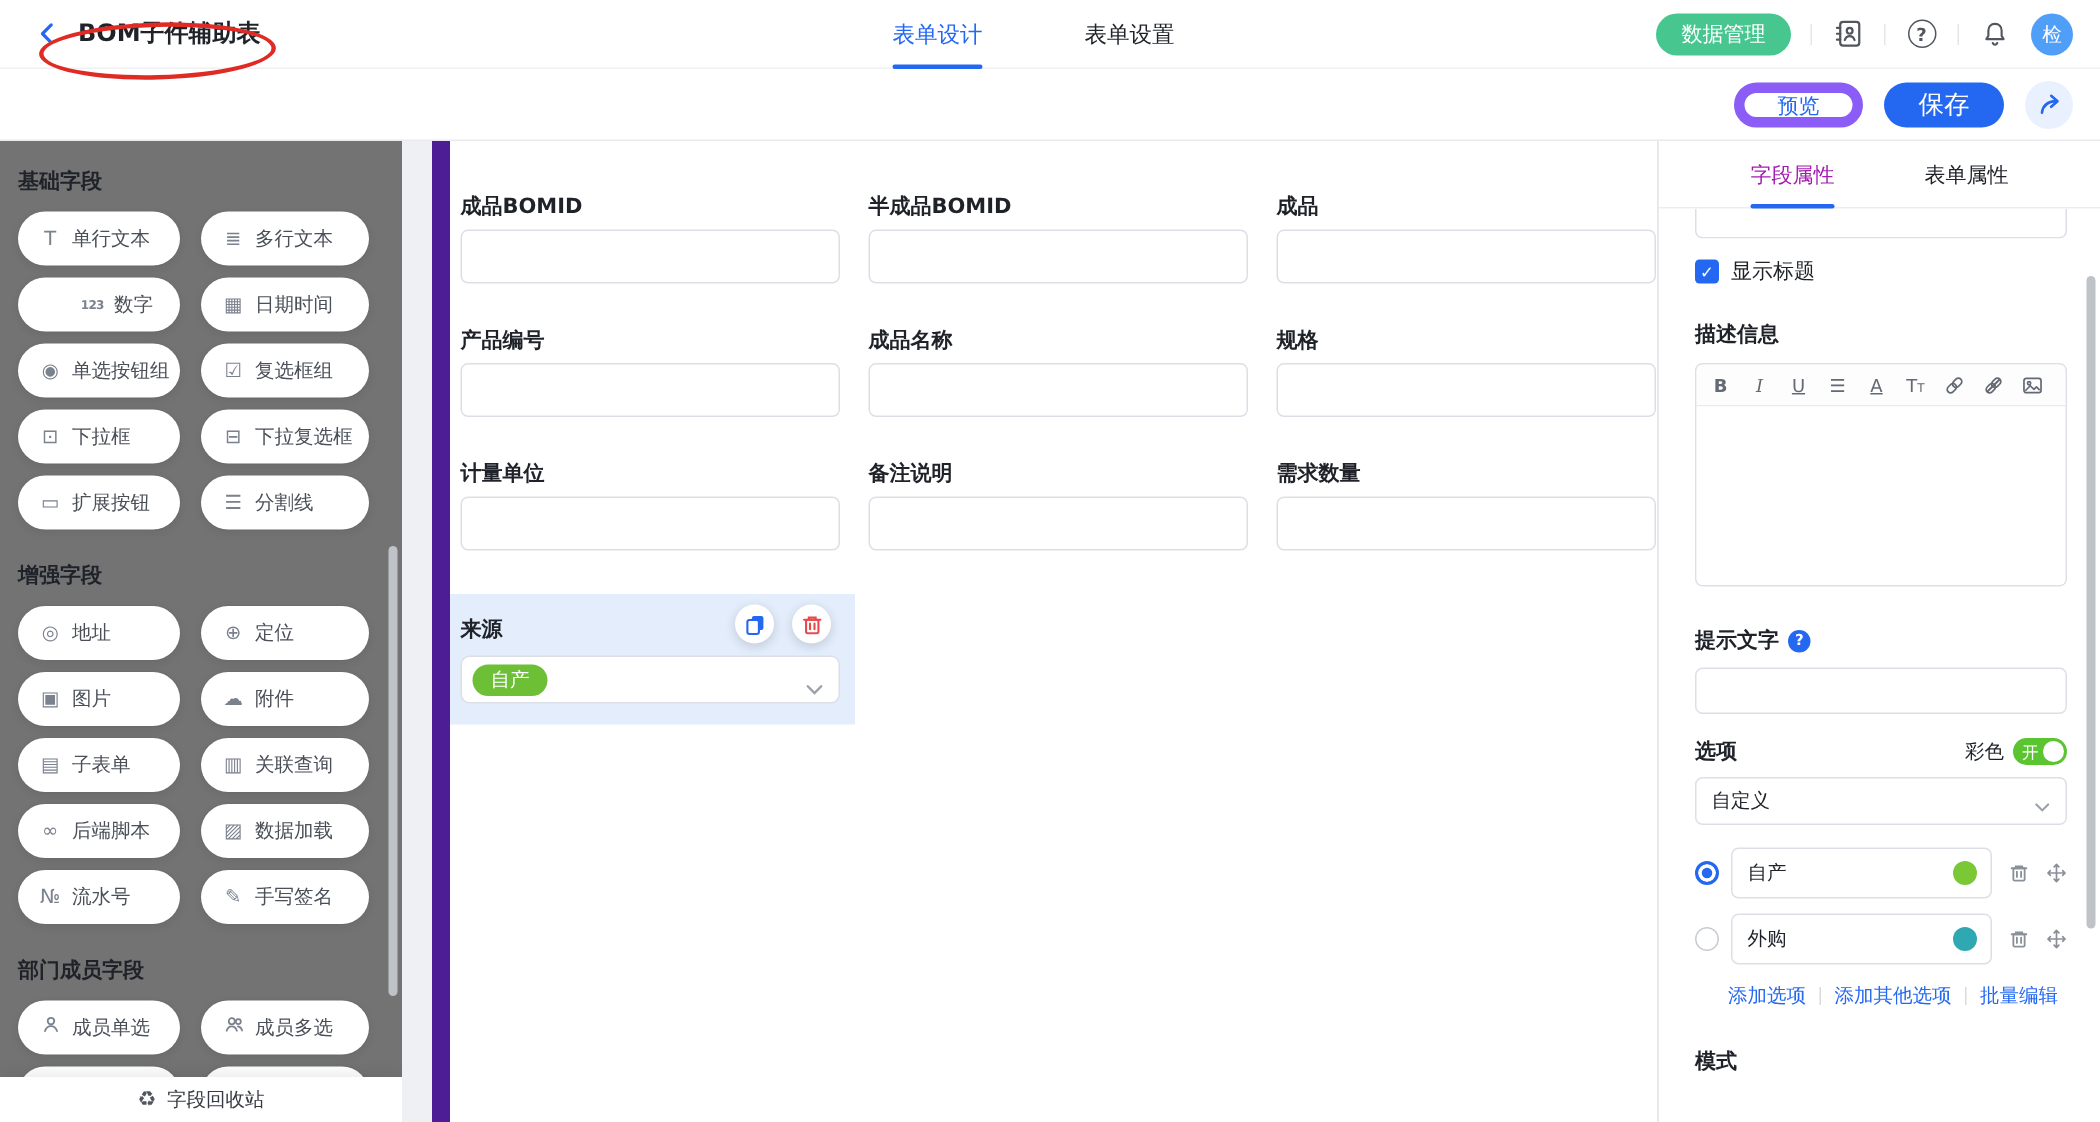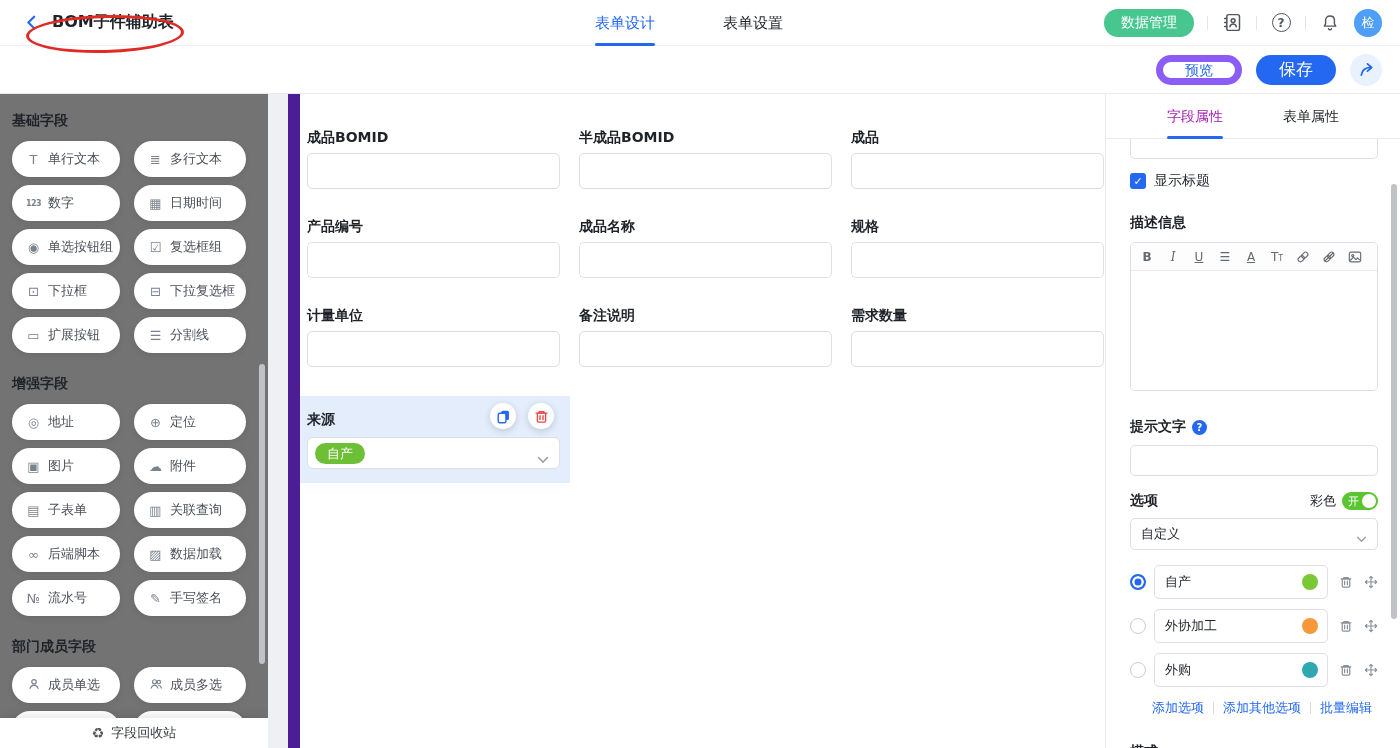--- a/index.html
+++ b/index.html
@@ -35,21 +35,21 @@
   
   .body { display:flex; height:654px; background:#eef0f4; }
 
   
   .sidebar { width:268px; background:#737373; position:relative; overflow:hidden; flex-shrink:0; }
   .sec-title { font-size:14px; font-weight:700; color:#1f2329; padding:18px 0 0 12px; }
   .sec-title.later { padding-top:22px; }
   .pill-grid { display:grid; grid-template-columns:108px 112px; column-gap:14px; row-gap:8px; padding:11px 0 0 12px; }
   .pill { height:36px; border-radius:18px; background:#fff; display:flex; align-items:center; gap:6px; padding-left:13px; box-shadow:0 2px 6px rgba(31,35,41,.10), 0 0 1px rgba(31,35,41,.12); font-size:13px; color:#4a4f58; cursor:grab; white-space:nowrap; }
   .pill-icon { width:17px; color:#7a828e; font-size:13px; text-align:center; flex-shrink:0; }
-  .pill-icon.sm { font-size:8px; font-weight:700; letter-spacing:-.5px; }
+  .pill-icon.sm { font-size:8px; font-weight:700; letter-spacing:-.5px;margin-left:28px; }
   .sb-thumb { position:absolute; right:3px; top:270px; width:6px; height:300px; border-radius:3px; background:#bfc2c7; }
   .recycle { position:absolute; left:0; right:0; bottom:0; height:30px; background:#fff; box-shadow:0 -3px 10px rgba(31,35,41,.10); display:flex; align-items:center; justify-content:center; gap:7px; font-size:13px; color:#363b42; cursor:pointer; }
   .recycle-glyph { color:#51565e; font-size:14px; }
 
   
   .canvas-wrap { flex:1; padding-left:12px; background:#4c1d95; min-width:0;margin-left:20px; }
   .canvas { background:#fff; height:100%; overflow:hidden; }
   .form-grid { display:grid; grid-template-columns:repeat(3,253px); column-gap:19px; padding:35px 0 0 7px; }
   .fld { margin-bottom:29px; }
   .fld-label { font-size:14px; font-weight:600; color:#1f2329; margin-bottom:6px; }
@@ -457,60 +457,41 @@
                 <path d="M6.4 7v4M9.6 7v4"></path>
               </svg>
           </span>
           <span class="opt-act">
             <svg width="14" height="14" viewBox="0 0 16 16" fill="none" stroke="#8a9099" stroke-width="1.3" stroke-linecap="round">
                 <path d="M8 1.5v13M1.5 8h13M8 1.5 6.2 3.3M8 1.5l1.8 1.8M8 14.5l-1.8-1.8M8 14.5l1.8-1.8M1.5 8l1.8-1.8M1.5 8l1.8 1.8M14.5 8l-1.8-1.8M14.5 8l-1.8 1.8"></path>
               </svg>
           </span>
         </div>
 
+
         <div class="opt-row">
           <span class="radio"></span>
           <span class="opt-input">
-            <span>外协加工</span>
-            <span class="opt-dot" style="background: rgb(247, 153, 59);"></span>
+            <span>外购</span>
+            <span class="opt-dot" style="background: rgb(47, 168, 178);"></span>
           </span>
           <span class="opt-act">
             <svg width="14" height="14" viewBox="0 0 16 16" fill="none" stroke="#8a9099" stroke-width="1.4" stroke-linecap="round">
                 <path d="M2.4 4.4h11.2M5.6 4.4V3h4.8v1.4"></path>
                 <rect x="3.7" y="4.4" width="8.6" height="9.4" rx="1.1"></rect>
                 <path d="M6.4 7v4M9.6 7v4"></path>
               </svg>
           </span>
           <span class="opt-act">
             <svg width="14" height="14" viewBox="0 0 16 16" fill="none" stroke="#8a9099" stroke-width="1.3" stroke-linecap="round">
                 <path d="M8 1.5v13M1.5 8h13M8 1.5 6.2 3.3M8 1.5l1.8 1.8M8 14.5l-1.8-1.8M8 14.5l1.8-1.8M1.5 8l1.8-1.8M1.5 8l1.8 1.8M14.5 8l-1.8-1.8M14.5 8l-1.8 1.8"></path>
               </svg>
           </span>
         </div>
 
-        <div class="opt-row">
-          <span class="radio"></span>
-          <span class="opt-input">
-            <span>外购</span>
-            <span class="opt-dot" style="background: rgb(47, 168, 178);"></span>
-          </span>
-          <span class="opt-act">
-            <svg width="14" height="14" viewBox="0 0 16 16" fill="none" stroke="#8a9099" stroke-width="1.4" stroke-linecap="round">
-                <path d="M2.4 4.4h11.2M5.6 4.4V3h4.8v1.4"></path>
-                <rect x="3.7" y="4.4" width="8.6" height="9.4" rx="1.1"></rect>
-                <path d="M6.4 7v4M9.6 7v4"></path>
-              </svg>
-          </span>
-          <span class="opt-act">
-            <svg width="14" height="14" viewBox="0 0 16 16" fill="none" stroke="#8a9099" stroke-width="1.3" stroke-linecap="round">
-                <path d="M8 1.5v13M1.5 8h13M8 1.5 6.2 3.3M8 1.5l1.8 1.8M8 14.5l-1.8-1.8M8 14.5l1.8-1.8M1.5 8l1.8-1.8M1.5 8l1.8 1.8M14.5 8l-1.8-1.8M14.5 8l-1.8 1.8"></path>
-              </svg>
-          </span>
-        </div>
-
         <div class="opt-links">
           <span class="opt-link">添加选项</span>
           <span class="vdiv"></span>
           <span class="opt-link">添加其他选项</span>
           <span class="vdiv"></span>
           <span class="opt-link">批量编辑</span>
         </div>
 
         <div class="p-label mode-label">模式</div>
       </div>

